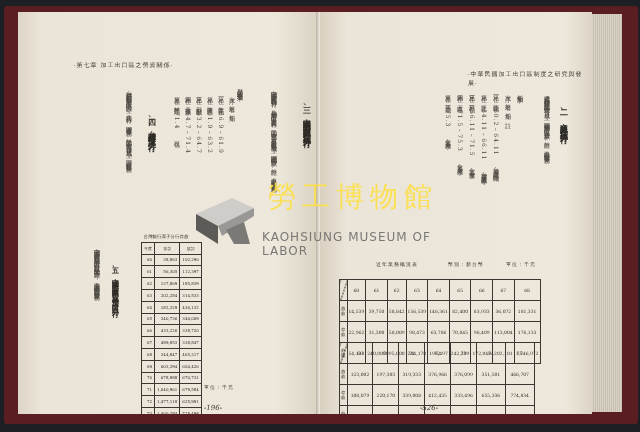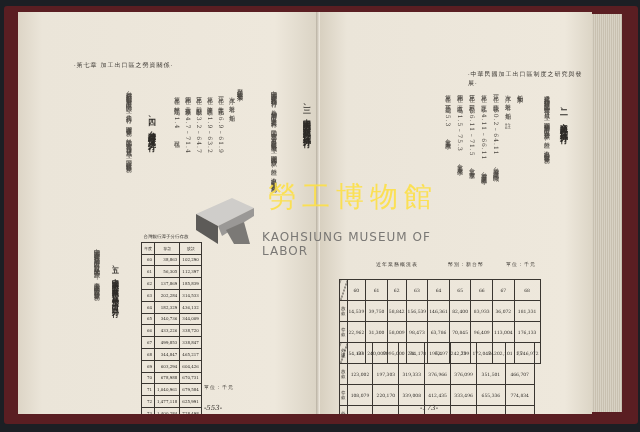--- a/index.html
+++ b/index.html
@@ -134,21 +134,21 @@
     <tr>
           <td>73</td>
           <td>1,400,284</td>
           <td>728,498</td>
         </tr>
 
   </tbody>
     </table>
   <div class="caption" style="left:186px;top:372px;">單位：千元</div>
 
-  <div class="pagenum" style="left:186px;top:392px;">-553-</div>
+  <div class="pagenum" style="left:186px;top:392px;">-196-</div>
 </div>
 
 <div class="gutter"></div>
 
 <div class="page right">
   <div class="runhead" style="left:148px;top:58px;">‧中華民國加工出口區制度之研究與發展‧</div>
 
   <div class="vhead" style="left:238px;top:92px;">二、交通銀行楠梓分行</div>
   <div class="vcol" style="left:208px;top:78px;height:110px;width:24px;">交通銀行楠梓分行於民國六十年二月一日成立，辦理楠梓加工出口區之存放款、外匯、進出口押匯等業務。</div>
   <div class="vcol" style="left:196px;top:78px;">任期如下：</div>
@@ -257,21 +257,21 @@
       <td>5,609,804</td>
       <td>7,309,804</td>
       <td>7,681,173</td>
       <td>9,263,364</td>
       <td>10,420,032</td>
       <td>12,905,394</td>
     </tr>
   </tbody>
     </table>
 
-  <div class="pagenum" style="left:100px;top:392px;">-173-</div>
+  <div class="pagenum" style="left:100px;top:392px;">-526-</div>
 </div>
 
 <div class="watermark">
   <svg class="stamp" style="left:2px;top:16px;width:72px;height:52px;" viewBox="0 0 72 52">
     <polygon points="4,20 40,4 62,14 26,32" fill="#cfcdca"></polygon>
     <polygon points="4,20 26,32 26,50 4,36" fill="#5d5b58"></polygon>
     <polygon points="26,32 62,14 62,22 30,42" fill="#9a9896"></polygon>
     <polygon points="34,36 52,28 58,50 42,50" fill="#7b7976"></polygon>
   </svg>
   <div class="wm-text">勞工博物館</div>

